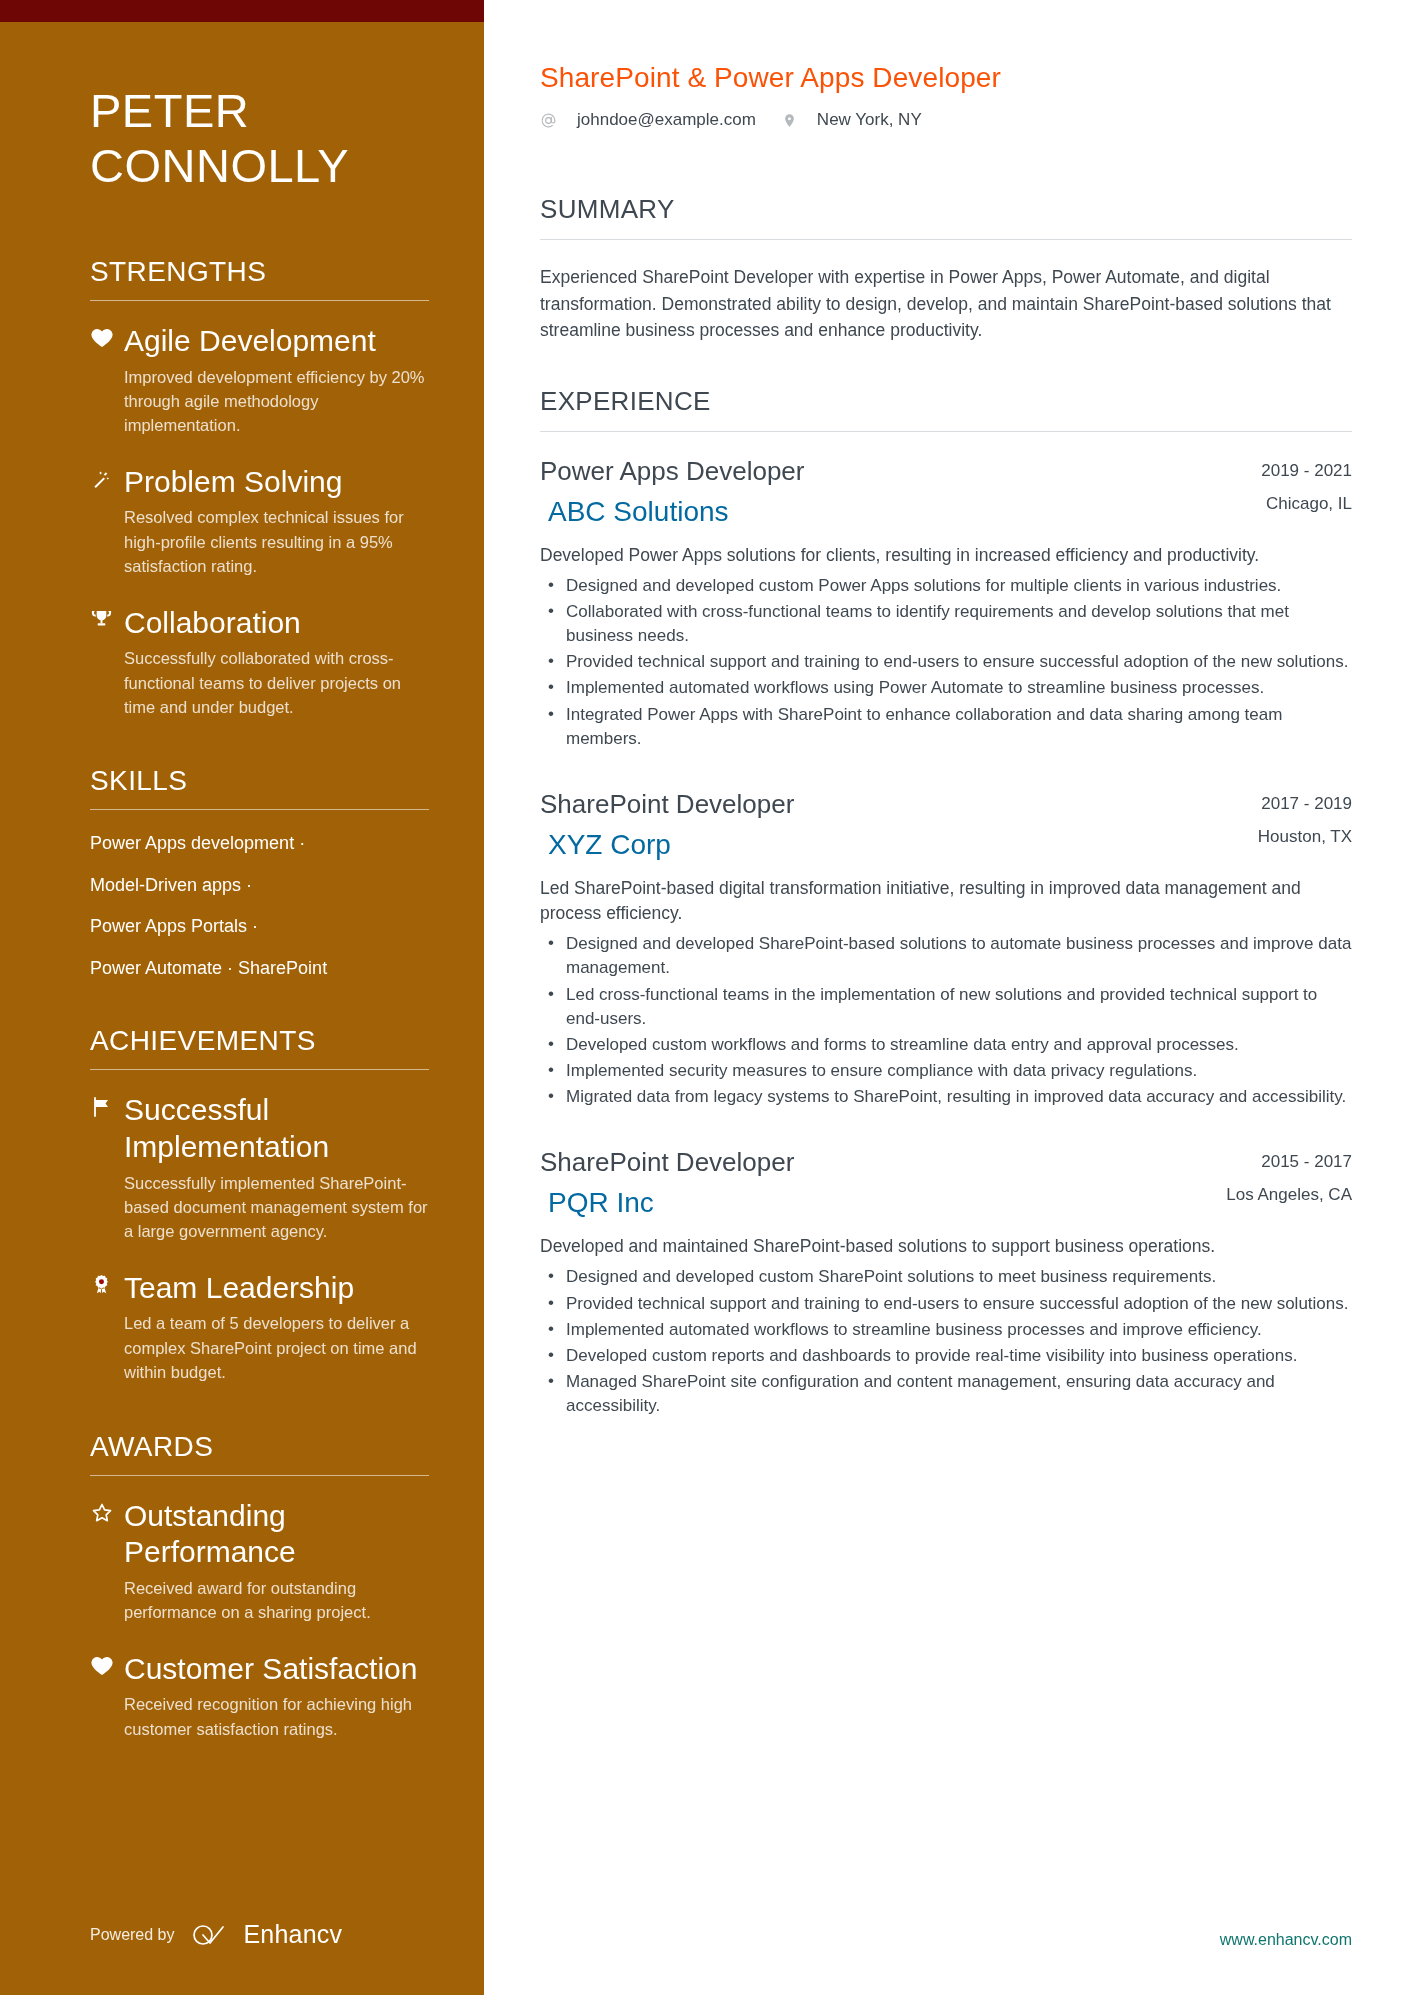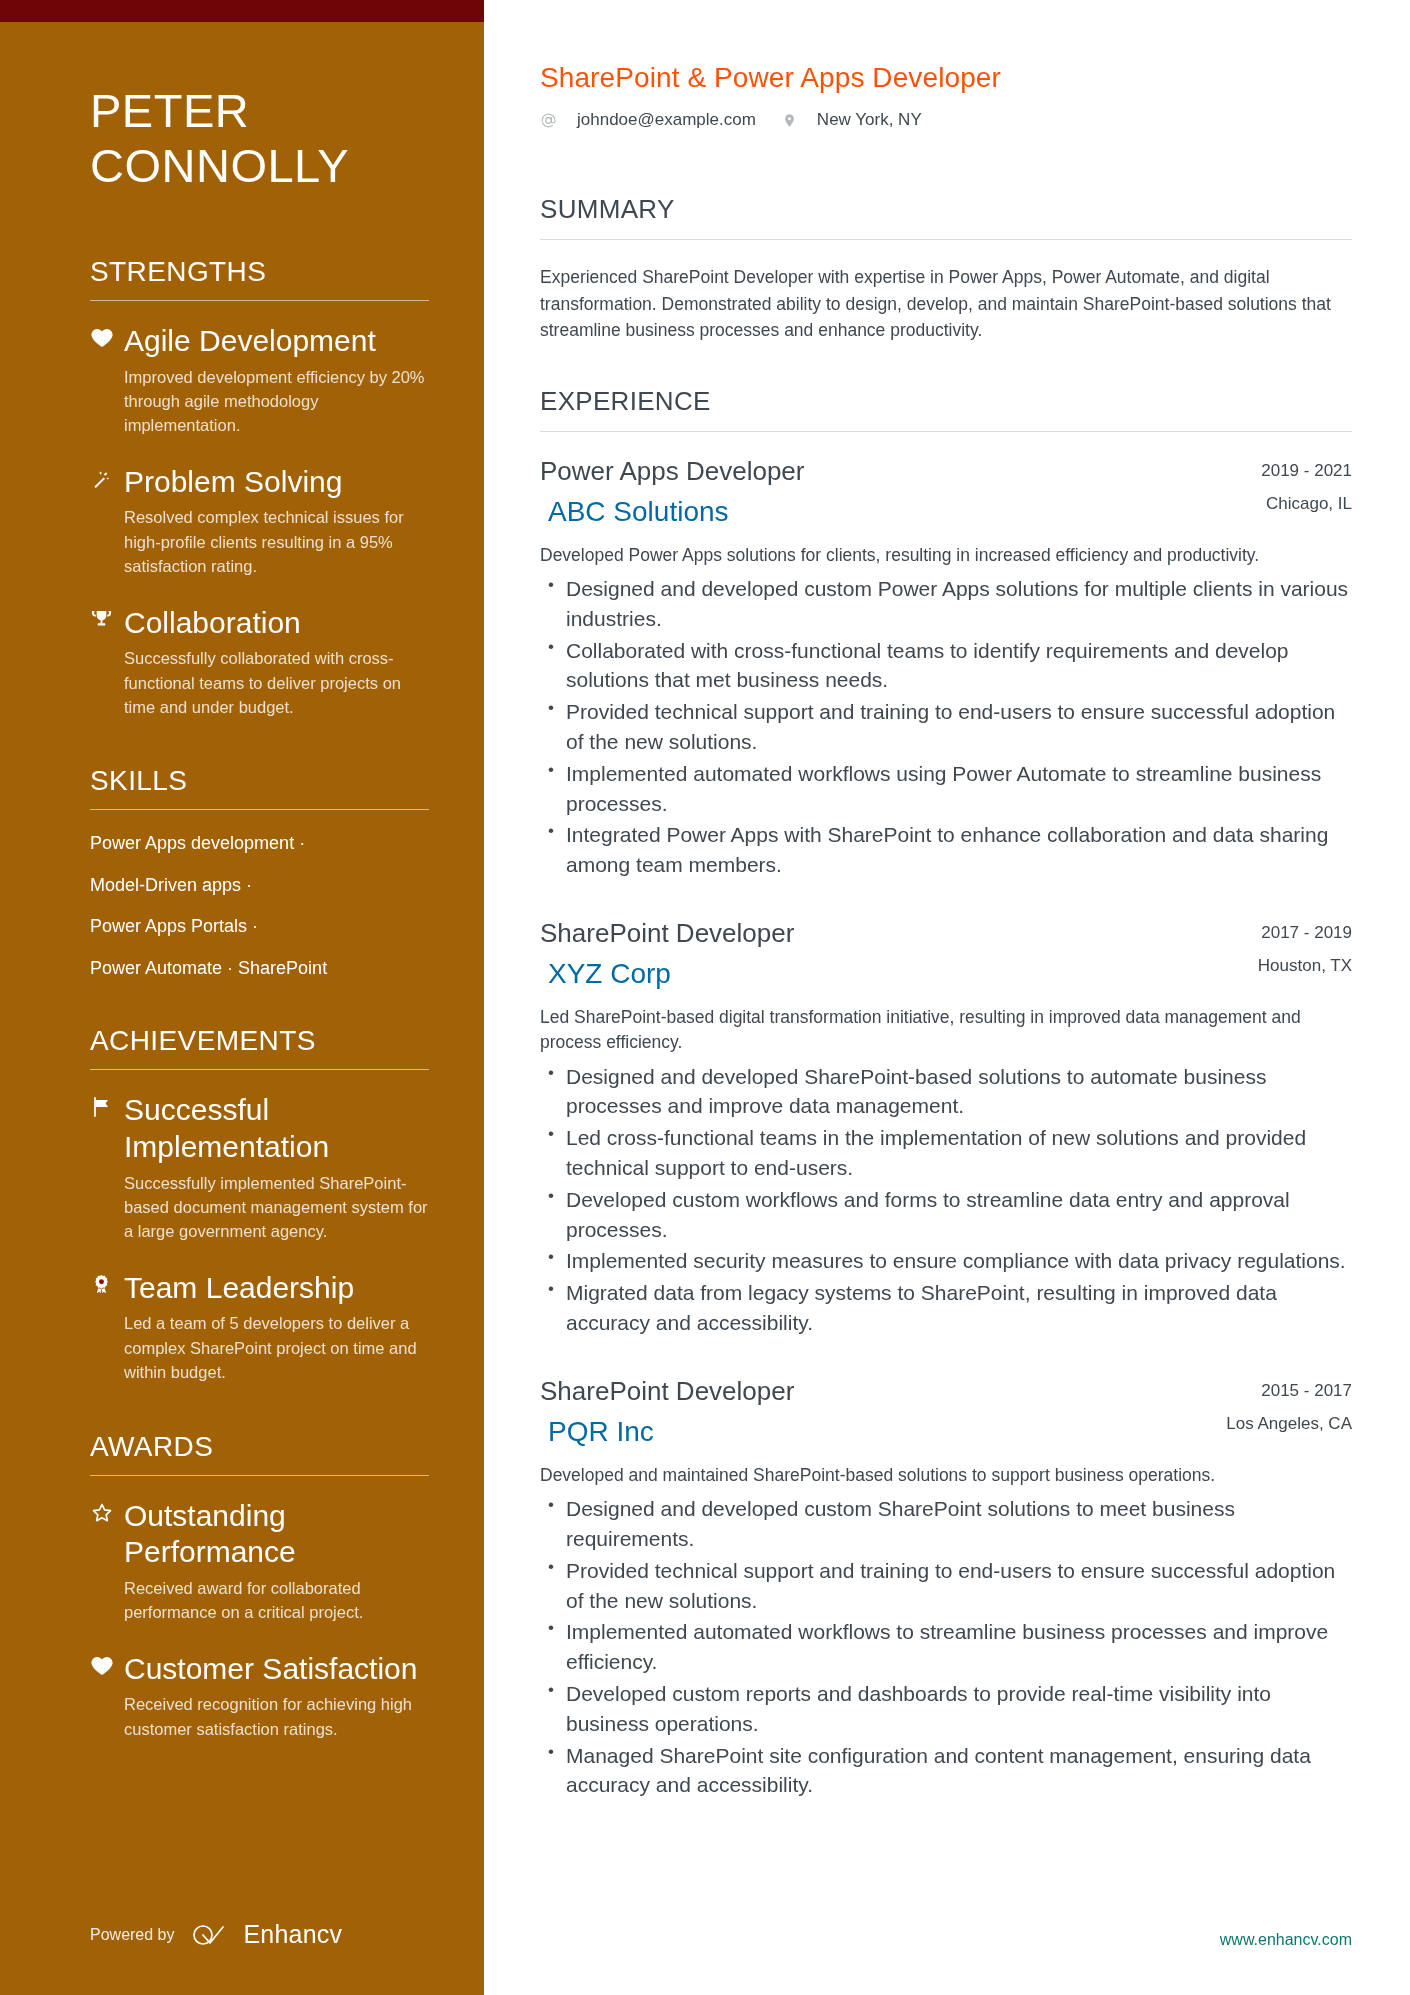--- a/index.html
+++ b/index.html
@@ -122,21 +122,21 @@
   .job-company { color:#0369a1; font-size:28px; line-height:1.2;margin-left:8px; }
   .job-dates { color:#3f4850; font-size:17px; margin-bottom:13px; }
   .job-location { color:#3f4850; font-size:17px; }
   .job-summary {
     color:#3f4850; font-size:17.5px; line-height:1.45;
     margin-top:14px; margin-bottom:6px;
   }
   .bullets { list-style:none; }
   .bullets li {
     position:relative; padding-left:26px;
-    color:#3f4850; font-size:21px; line-height:1.42;
+    color:#3f4850; font-size:17px; line-height:1.42;
     margin-bottom:2px;
   }
   .bullets li::before {
     content:"•"; position:absolute; left:8px; top:-1px;
     color:#3f4850; font-size:17px;
   }
 
   .main-footer {
     position:absolute; bottom:46px; right:58px;
     color:#0f766e; font-size:16px;
@@ -253,21 +253,21 @@
         <div class="side-rule"></div>
 
         <div class="entry">
           <span class="entry-icon">
             <svg width="24" height="24" viewBox="0 0 24 24" fill="none" stroke="#ffffff" stroke-width="1.7" stroke-linejoin="round">
               <path d="M12 3.5l2.6 5.4 5.9.8-4.3 4.1 1.1 5.9-5.3-2.9-5.3 2.9 1.1-5.9-4.3-4.1 5.9-.8z"></path>
             </svg>
           </span>
           <div class="entry-body">
             <div class="entry-title">Outstanding Performance</div>
-            <div class="entry-desc">Received award for collaborated performance on a critical project.</div>
+            <div class="entry-desc">Received award for outstanding performance on a sharing project.</div>
           </div>
         </div>
 
         <div class="entry">
           <span class="entry-icon">
             <svg width="24" height="24" viewBox="0 0 24 24" fill="#ffffff">
                 <path d="M12 21s-7.5-4.9-9.6-9A5.6 5.6 0 0 1 12 5.6 5.6 5.6 0 0 1 21.6 12c-2.1 4.1-9.6 9-9.6 9z"></path>
               </svg>
           </span>
           <div class="entry-body">

